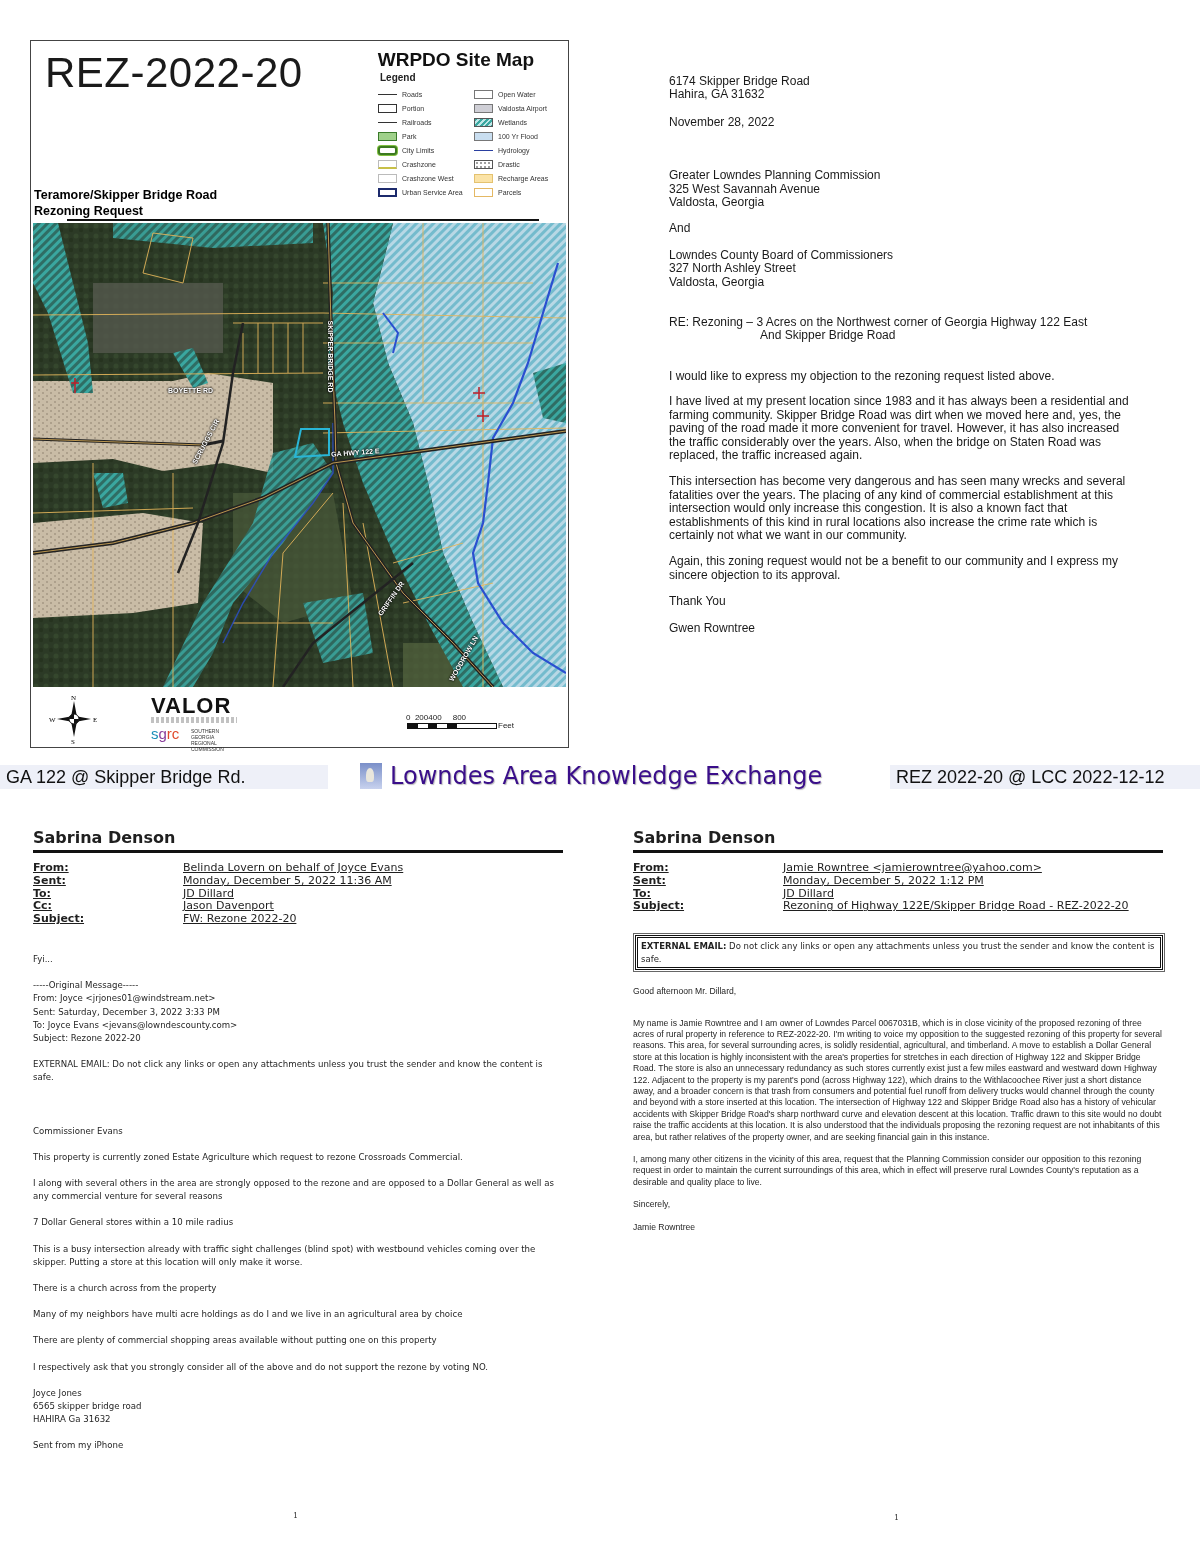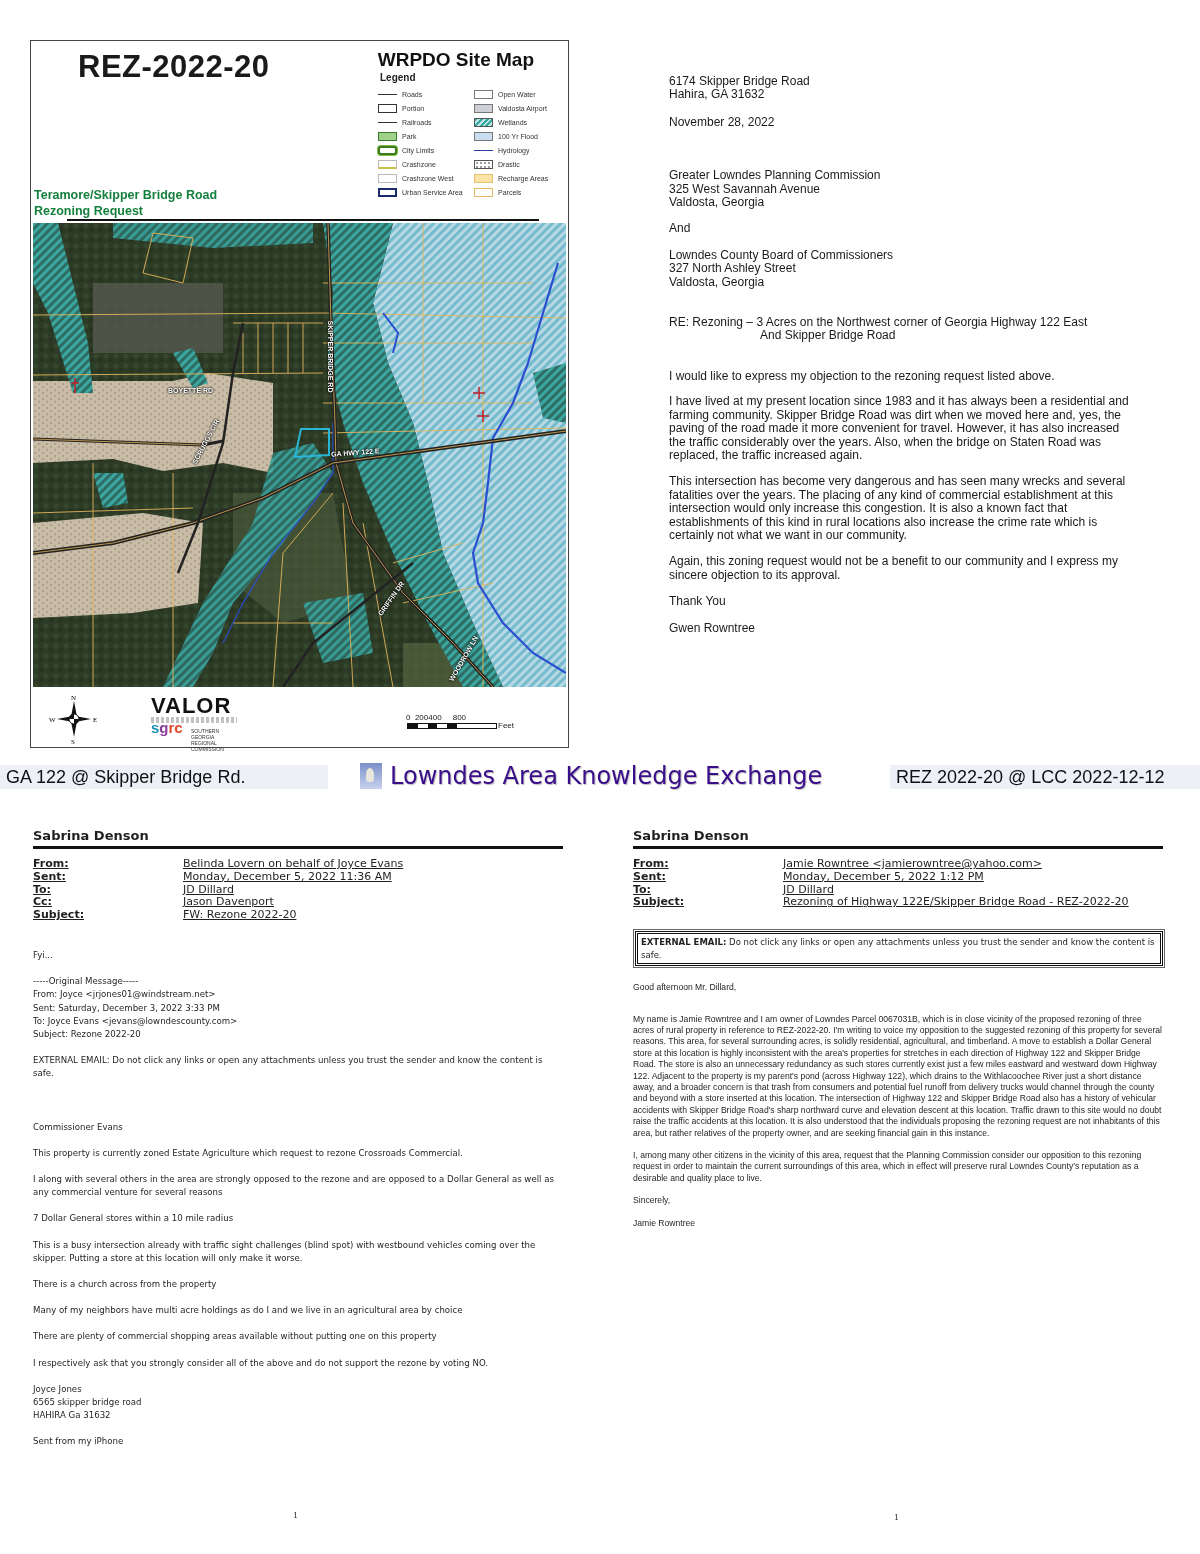--- a/index.html
+++ b/index.html
@@ -1,20 +1,20 @@
 <!DOCTYPE html>
 <html><head>
 <meta charset="utf-8">
 <style>
   html, body { margin:0; padding:0; background:#fff; }
   body { width:1200px; height:1554px; position:relative; overflow:hidden; font-family:"Liberation Sans", sans-serif; color:#222; }
 
   
   .map-panel { position:absolute; left:30px; top:40px; width:539px; height:708px; border:1px solid #444; background:#fff; box-sizing:border-box; }
-  .map-title { position:absolute; left:14px; top:8px; font-size:31px; font-weight:bold; color:#1a1a1a; letter-spacing:0.5px;margin-left:33px; }
+  .map-title { position:absolute; left:14px; top:8px; font-size:42px; font-weight:normal; color:#1a1a1a; letter-spacing:0.5px; }
   .map-subtitle { position:absolute; right:34px; top:8px; font-size:19px; font-weight:bold; color:#111; }
   .legend-title { position:absolute; left:349px; top:31px; font-size:10px; font-weight:bold; }
   .legend { position:absolute; left:347px; top:47px; width:190px; display:grid; grid-template-columns:92px 92px; row-gap:1px; column-gap:4px; }
   .legend-item { display:flex; align-items:center; height:13px; font-size:7px; color:#333; }
   .sw { width:19px; height:9px; margin-right:5px; box-sizing:border-box; flex:none; }
   .sw.line { height:1px; background:#333; margin-top:0; }
   .sw.box { border:1px solid #333; }
   .sw.rail { height:1px; background:#333; position:relative; }
   .sw.park { background:#9fd18a; border:1px solid #3a7a2a; }
   .sw.city { background:#fff; border:2px solid #3c7a20; border-radius:3px; box-shadow:0 0 0 1px #7fbf3f; }
@@ -23,32 +23,32 @@
   .sw.usa { border:2px solid #1c2a6c; }
   .sw.ow { border:1px solid #777; }
   .sw.air { background:#cfcfd6; border:1px solid #777; }
   .sw.wet { border:1px solid #555; background:repeating-linear-gradient(135deg,#3aa7a0 0 2px,#bfe6e6 2px 4px); }
   .sw.flood { border:1px solid #777; background:#c9def0; }
   .sw.hyd { height:1px; background:#2a3fa0; }
   .sw.drastic { border:1px solid #555; background:radial-gradient(#333 0.6px, transparent 0.8px) 0 0/4px 4px; }
   .sw.recharge { background:#fbe3a6; border:1px solid #e4c270; }
   .sw.parcels { border:1px solid #e4b864; }
 
-  .project-name { position:absolute; left:3px; top:146px; font-size:12.5px; font-weight:bold; color:#15803d; line-height:16px; }
+  .project-name { position:absolute; left:3px; top:146px; font-size:12.5px; font-weight:bold; color:#000000; line-height:16px; }
   .title-rule { position:absolute; left:36px; top:178px; width:472px; height:2px; background:#111; }
 
   .map-image { position:absolute; left:2px; top:182px; width:533px; height:464px; overflow:hidden; background:#33402c; }
   .map-image svg { display:block; }
   .map-label { position:absolute; font-size:7px; font-weight:bold; color:#fff; text-shadow:0 0 2px #000,0 0 2px #000; white-space:nowrap; }
 
   .map-footer { position:absolute; left:0; top:648px; width:537px; height:58px; }
   .compass { position:absolute; left:18px; top:4px; width:50px; height:52px; }
   .valor { position:absolute; left:120px; top:4px; font-size:22px; font-weight:bold; color:#111; letter-spacing:1px; }
   .valor-tag { position:absolute; left:120px; top:28px; width:86px; height:6px; background:repeating-linear-gradient(90deg,#999 0 3px,transparent 3px 5px); opacity:.6; }
-  .sgrc { position:absolute; left:120px; top:30px; font-size:15px; font-weight:bold; }
+  .sgrc { position:absolute; left:120px; top:36px; font-size:15px; font-weight:normal; }
   .sgrc .s1{color:#1b8fb8}.sgrc .s2{color:#8a3f9c}.sgrc .s3{color:#e04a2b}
   .sgrc-sub { position:absolute; left:160px; top:39px; font-size:5px; color:#333; width:46px; line-height:6px; }
   .scale { position:absolute; left:375px; top:24px; font-size:8px; color:#222; }
   .scale-bar { position:absolute; left:376px; top:34px; width:88px; height:4px; display:flex; border:1px solid #111; }
   .scale-bar span { flex:1; background:#111; }
   .scale-bar span:nth-child(even){ background:#fff; }
   .scale-unit { position:absolute; left:467px; top:32px; font-size:8px; color:#222; }
 
   
   .letter { position:absolute; left:669px; top:75px; width:470px; font-size:12px; line-height:13.4px; color:#1a1a1a; }
@@ -60,21 +60,21 @@
   .banner { position:absolute; left:0; top:761px; width:1200px; height:30px; }
   .banner-left { position:absolute; left:0; top:4px; width:328px; height:24px; background:#eef0f8; font-size:18px; line-height:24px; padding-left:6px; box-sizing:border-box; color:#111; }
   .banner-center { position:absolute; left:360px; top:0; height:30px; display:flex; align-items:center; }
   .bird { width:22px; height:26px; background:linear-gradient(#7a8fc8,#c8d2ee); margin-right:8px; position:relative; }
   .bird::after { content:""; position:absolute; left:6px; top:5px; width:8px; height:14px; background:#e9e6dc; border-radius:50% 50% 30% 30%; }
   .banner-title { font-size:24px; color:#3a0e8a; font-family:"DejaVu Sans", sans-serif; letter-spacing:0; text-shadow:1px 1px 1px #bbb; }
   .banner-right { position:absolute; left:890px; top:4px; width:310px; height:24px; background:#eef0f8; font-size:18px; line-height:24px; padding-left:6px; box-sizing:border-box; color:#111; }
 
   
   .email { position:absolute; font-family:"DejaVu Sans", sans-serif; color:#1f1f1f; }
-  .email .owner { font-size:13px; font-weight:bold; }
+  .email .owner { font-size:16px; font-weight:bold; }
   .email .rule { height:3px; background:#111; margin-top:3px; margin-bottom:9px; }
   .hdr { display:grid; grid-template-columns:150px 1fr; font-size:11px; line-height:12.8px;text-decoration:underline; }
   .hdr .k { font-weight:bold; }
   .body { font-size:8.6px; line-height:13.2px; }
   .body p { margin:0; }
 
   .email-1 { left:33px; top:828px; width:530px; }
   .email-2 { left:633px; top:828px; width:530px; }
   .email-2 .hdr { grid-template-columns:150px 1fr; }
   .ext-box { margin:22px 0 0 2px; border:3px double #111; outline:1px solid #666; outline-offset:1px; padding:2px 3px; font-size:8.5px; line-height:12.5px; }

